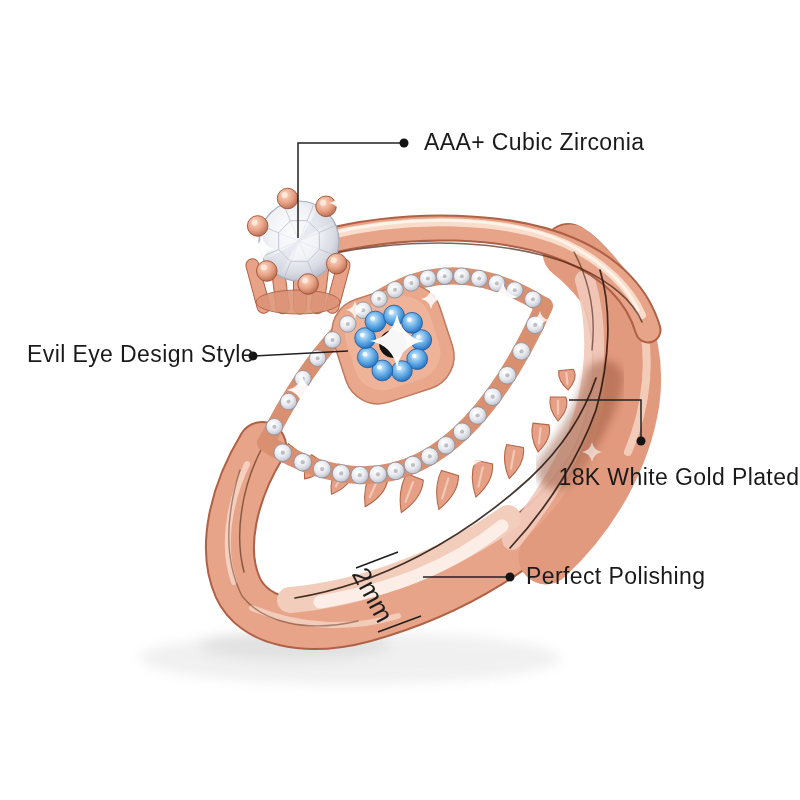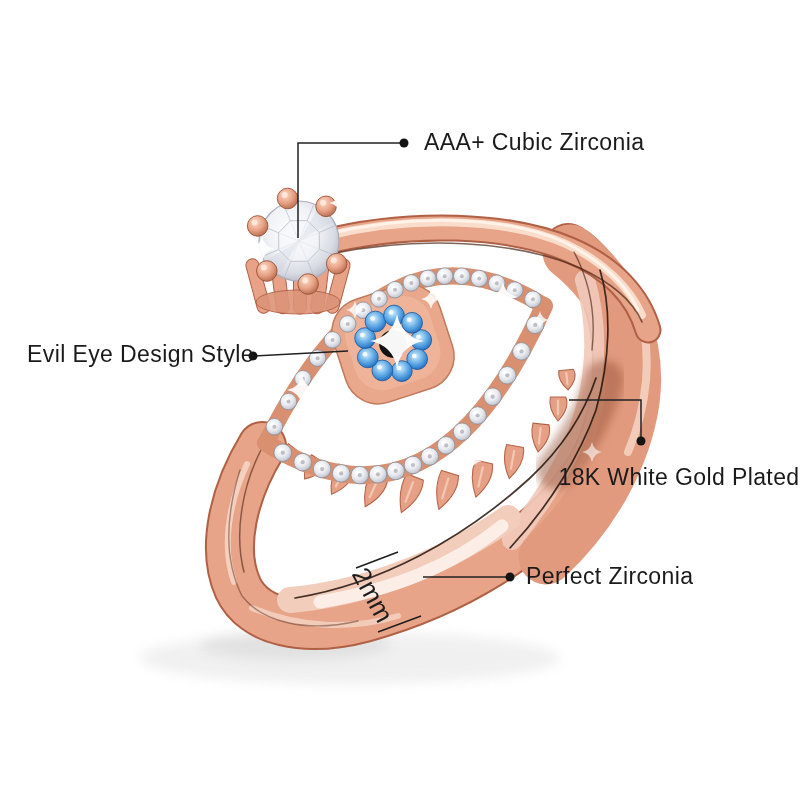--- a/index.html
+++ b/index.html
@@ -309,14 +309,14 @@
     <circle cx="641" cy="441" r="4.5"></circle>
     <circle cx="510" cy="577" r="4.5"></circle>
   </g>
 </svg>
 
 <div class="label" id="label-aaa">AAA+ Cubic Zirconia</div>
 <div class="label" id="label-evil">Evil Eye Design Style</div>
 <div class="label" id="label-material">
   <div>18K White Gold Plated</div>
 </div>
-<div class="label" id="label-polishing">Perfect Zirconia</div>
+<div class="label" id="label-polishing">Perfect Polishing</div>
 </div>
 
 </body></html>

